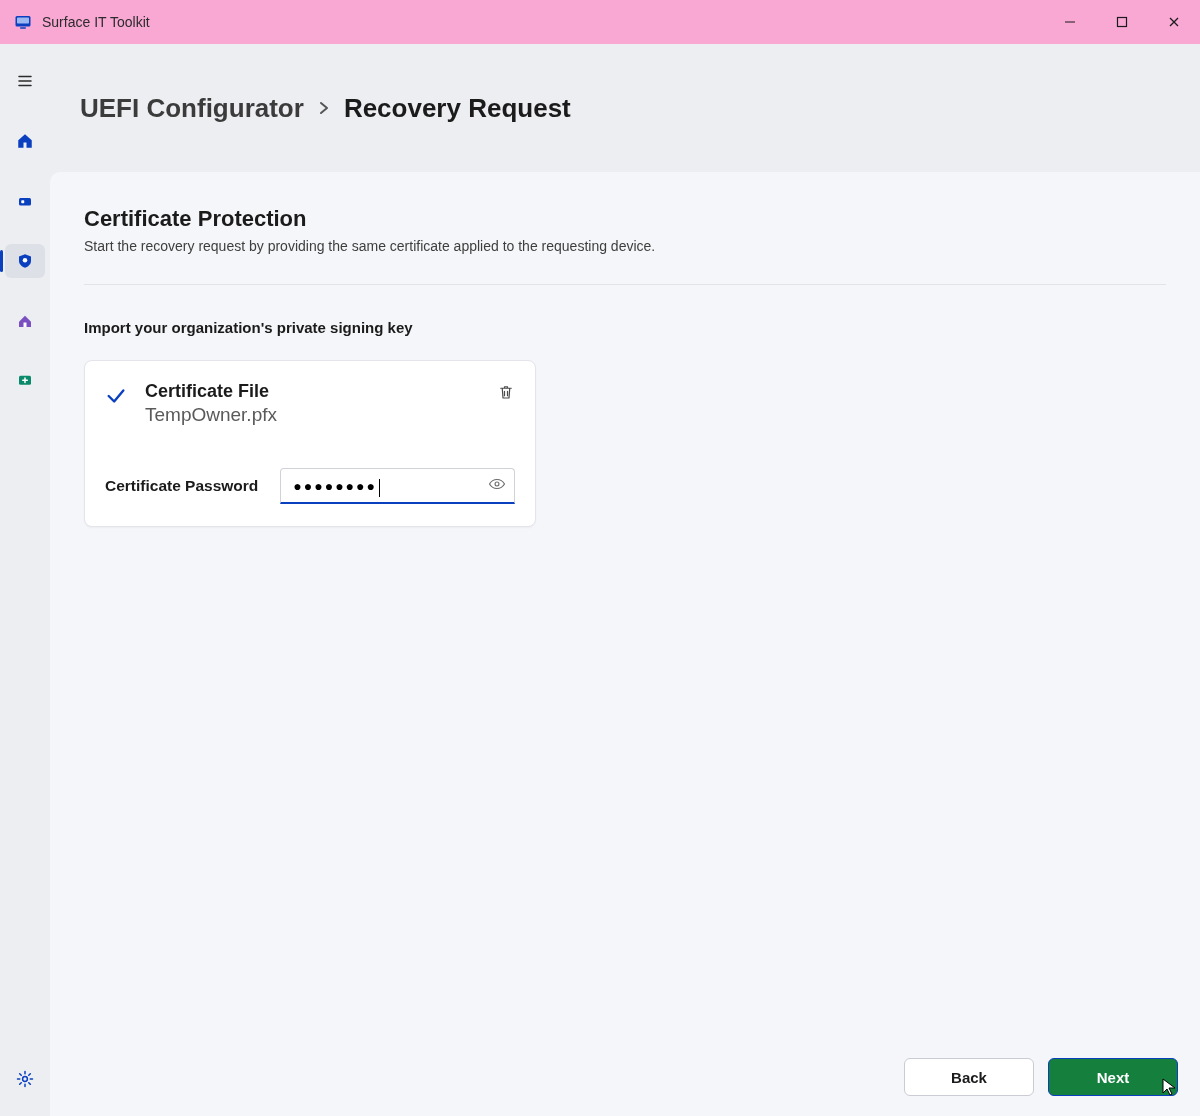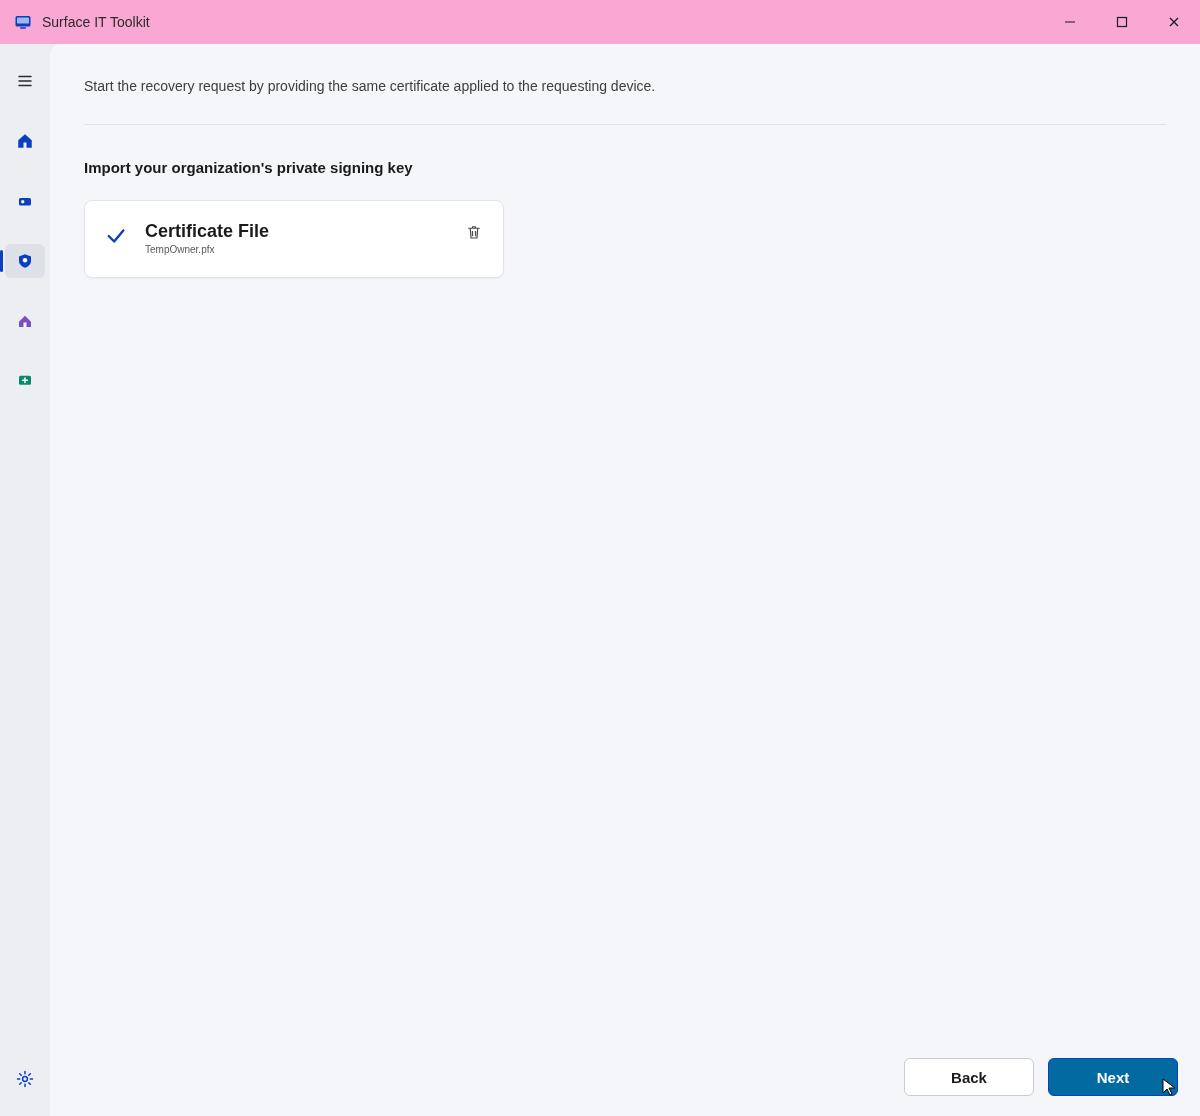--- a/index.html
+++ b/index.html
@@ -135,21 +135,21 @@
     margin-bottom: 34px;
   }
   .instruction {
     font-size: 15px;
     font-weight: 700;
     margin-bottom: 24px;
   }
 
   
   .cert-card {
-    width: 420px;
+    width: 452px;
     background: #fff;
     border: 1px solid #e3e5ea;
     border-radius: 8px;
     box-shadow: 0 1px 2px rgba(0,0,0,0.04);
     padding: 20px 20px 22px 20px;
   }
   .cert-row1 {
     display: flex;
     align-items: flex-start;
     gap: 18px;
@@ -157,21 +157,21 @@
   .cert-check {
     color: #0a3fbf;
     padding-top: 4px;
   }
   .cert-check svg { width: 22px; height: 22px; }
   .cert-file-label {
     font-size: 18px;
     font-weight: 600;
   }
   .cert-file-name {
-    font-size: 10px;
+    font-size: 19px;
     color: #5a5a5a;
     margin-top: 2px;
   }
   .trash {
     margin-left: auto;
     color: #4a4a4a;
     cursor: pointer;
     padding-top: 2px;
   }
   .trash svg { width: 18px; height: 18px; }
@@ -233,21 +233,21 @@
     height: 38px;
     border-radius: 6px;
     font-size: 15px;
     font-weight: 600;
     display: flex; align-items: center; justify-content: center;
     cursor: pointer;
     border: 1px solid #c9ccd2;
     background: #fff;
   }
   .btn.primary {
-    background: #0369a1;
+    background: #15803d;
     border-color: #0a3fbf;
     color: #fff;
   }
 
   
   .cursor-arrow {
     position: absolute;
     right: 24px;
     bottom: 16px;
     pointer-events: none;
@@ -324,22 +324,32 @@
     </div>
     <div class="side-item settings">
       <svg viewBox="0 0 24 24">
           <circle cx="12" cy="12" r="3.2" fill="none" stroke="#0a3fbf" stroke-width="2"></circle>
           <path d="M12 2v3M12 19v3M2 12h3M19 12h3M4.9 4.9l2.1 2.1M17 17l2.1 2.1M19.1 4.9 17 7M7 17l-2.1 2.1" stroke="#0a3fbf" stroke-width="2" stroke-linecap="round"></path>
         </svg>
     </div>
   </div>
 
   <div class="main-col">
+    <div class="breadcrumb">
+      <span class="crumb-root">UEFI Configurator</span>
+      <span class="chev">
+        <svg width="12" height="14" viewBox="0 0 12 14">
+            <path d="M3 2 L9 7 L3 12" fill="none" stroke="#555" stroke-width="2" stroke-linecap="round" stroke-linejoin="round"></path>
+          </svg>
+      </span>
+      <span class="crumb-current">Recovery Request</span>
+    </div>
 
     <div class="content">
+      <div class="section-title">Certificate Protection</div>
       <div class="section-sub">Start the recovery request by providing the same certificate applied to the requesting device.</div>
       <div class="divider"></div>
 
       <div class="instruction">Import your organization's private signing key</div>
 
       <div class="cert-card">
         <div class="cert-row1">
           <span class="cert-check">
             <svg viewBox="0 0 24 24">
                 <path d="M4 12 L10 18 L20 6" fill="none" stroke="currentColor" stroke-width="2.6" stroke-linecap="round" stroke-linejoin="round"></path>
@@ -349,20 +359,33 @@
             <div class="cert-file-label">Certificate File</div>
             <div class="cert-file-name">TempOwner.pfx</div>
           </div>
           <span class="trash">
             <svg viewBox="0 0 24 24">
                 <path d="M5 7h14M10 7V5h4v2M7 7l1 13h8l1-13M10 11v6M14 11v6" fill="none" stroke="currentColor" stroke-width="1.6" stroke-linecap="round" stroke-linejoin="round"></path>
               </svg>
           </span>
         </div>
 
+        <div class="cert-row2">
+          <span class="pw-label">Certificate Password</span>
+          <div class="pw-field">
+            <span class="pw-dots">●●●●●●●●</span>
+            <span class="pw-cursor"></span>
+            <span class="eye">
+              <svg viewBox="0 0 24 24">
+                  <path d="M2 12s3.5-6 10-6 10 6 10 6-3.5 6-10 6S2 12 2 12Z" fill="none" stroke="currentColor" stroke-width="1.5"></path>
+                  <circle cx="12" cy="12" r="2.6" fill="none" stroke="currentColor" stroke-width="1.5"></circle>
+                </svg>
+            </span>
+          </div>
+        </div>
       </div>
 
       <div class="footer">
         <div class="btn">Back</div>
         <div class="btn primary">Next</div>
       </div>
 
       <span class="cursor-arrow">
         <svg viewBox="0 0 14 18">
             <path d="M1 1 L1 15 L5 11 L8 17 L10 16 L7 10 L13 10 Z" fill="#fff" stroke="#000" stroke-width="1"></path>

